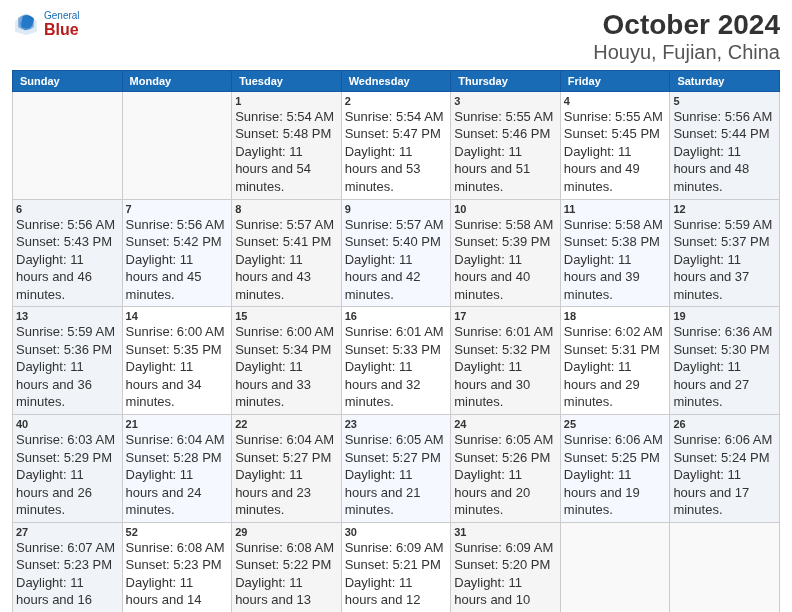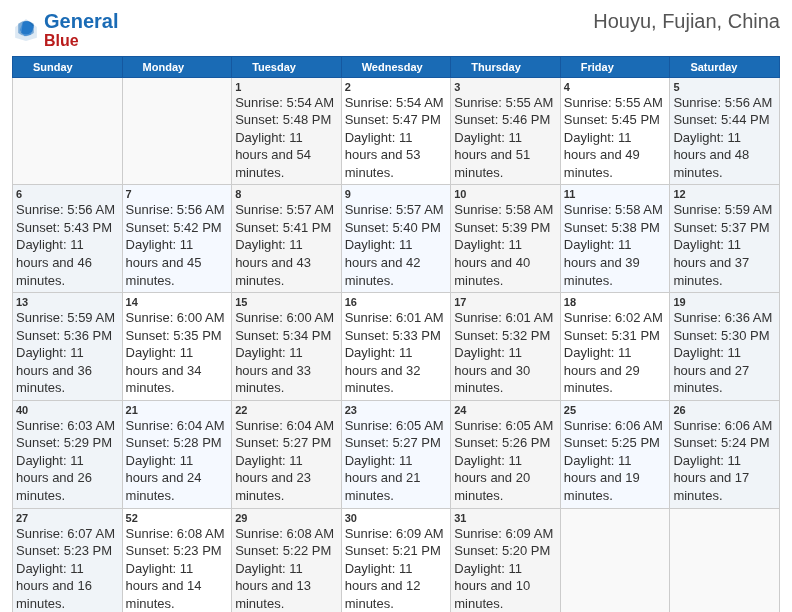--- a/index.html
+++ b/index.html
@@ -51,21 +51,21 @@
       border: 1px solid #ccc;
       border-collapse: collapse;
       width: 100%;
       table-layout: fixed;
     }
     .calendar th {
       background-color: #1a6bb5;
       color: #fff;
       font-size: 11px;
       font-weight: bold;
-      padding: 4px 20px;
+      padding: 4px 7px;
       border: 1px solid #1558a0;
       text-align: left;
     }
     .calendar td {
       border: 1px solid #ccc;
       vertical-align: top;
       padding: 3px 3px;
       font-size: 9.5px;
       color: #333;
       background: #fff;
@@ -104,25 +104,26 @@
 <div class="container">
   <div class="header">
     <div class="logo">
       <svg class="logo-icon" viewBox="0 0 36 36">
         <polygon points="18,4 32,14 32,28 18,32 4,28 4,14" fill="#1a6bb5" opacity="0.15"></polygon>
         <path d="M8 10 Q18 2 28 10 L28 22 Q18 30 8 22 Z" fill="#1a6bb5" opacity="0.5"></path>
         <path d="M14 8 Q22 4 28 12 L26 20 Q20 26 12 22 Z" fill="#1a6bb5"></path>
         <path d="M20 6 L28 14 L24 24 L16 26 L10 18 L14 8 Z" fill="#2a80d5" opacity="0.6"></path>
       </svg>
       <div>
-        <div style="font-size:20px;font-weight:bold;color:#1a6bb5;line-height:1.1;">General</div>
+        <div style="font-size:10px;font-weight:normal;color:#1a6bb5;line-height:1.1;">General</div>
         <div style="font-size:16px;font-weight:bold;color:#b91c1c;line-height:1.1;">Blue</div>
       </div>
     </div>
     <div class="title-block">
+      <h1>October 2024</h1>
       <h2>Houyu, Fujian, China</h2>
     </div>
   </div>
 
   <table class="calendar">
     <thead>
       <tr>
       <th>Sunday</th>
           <th>Monday</th>
           <th>Tuesday</th>

